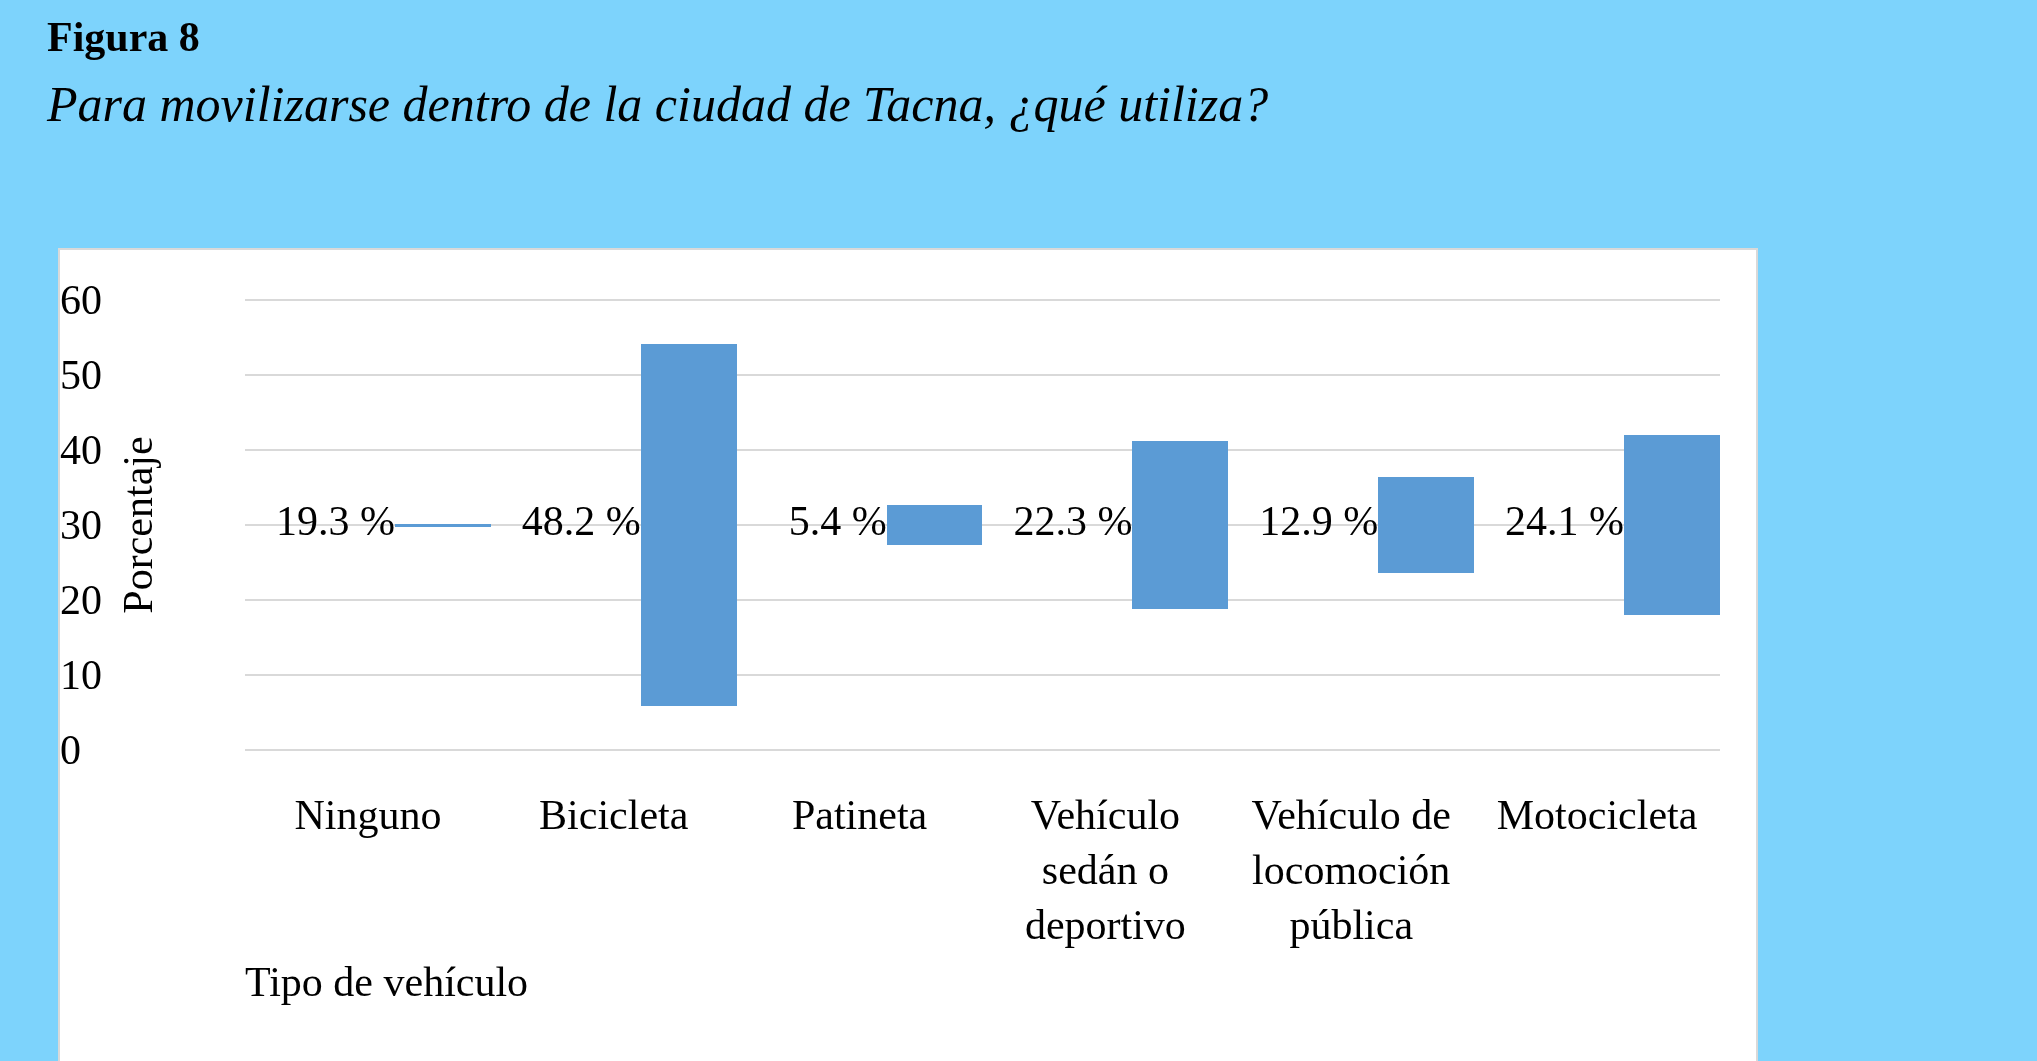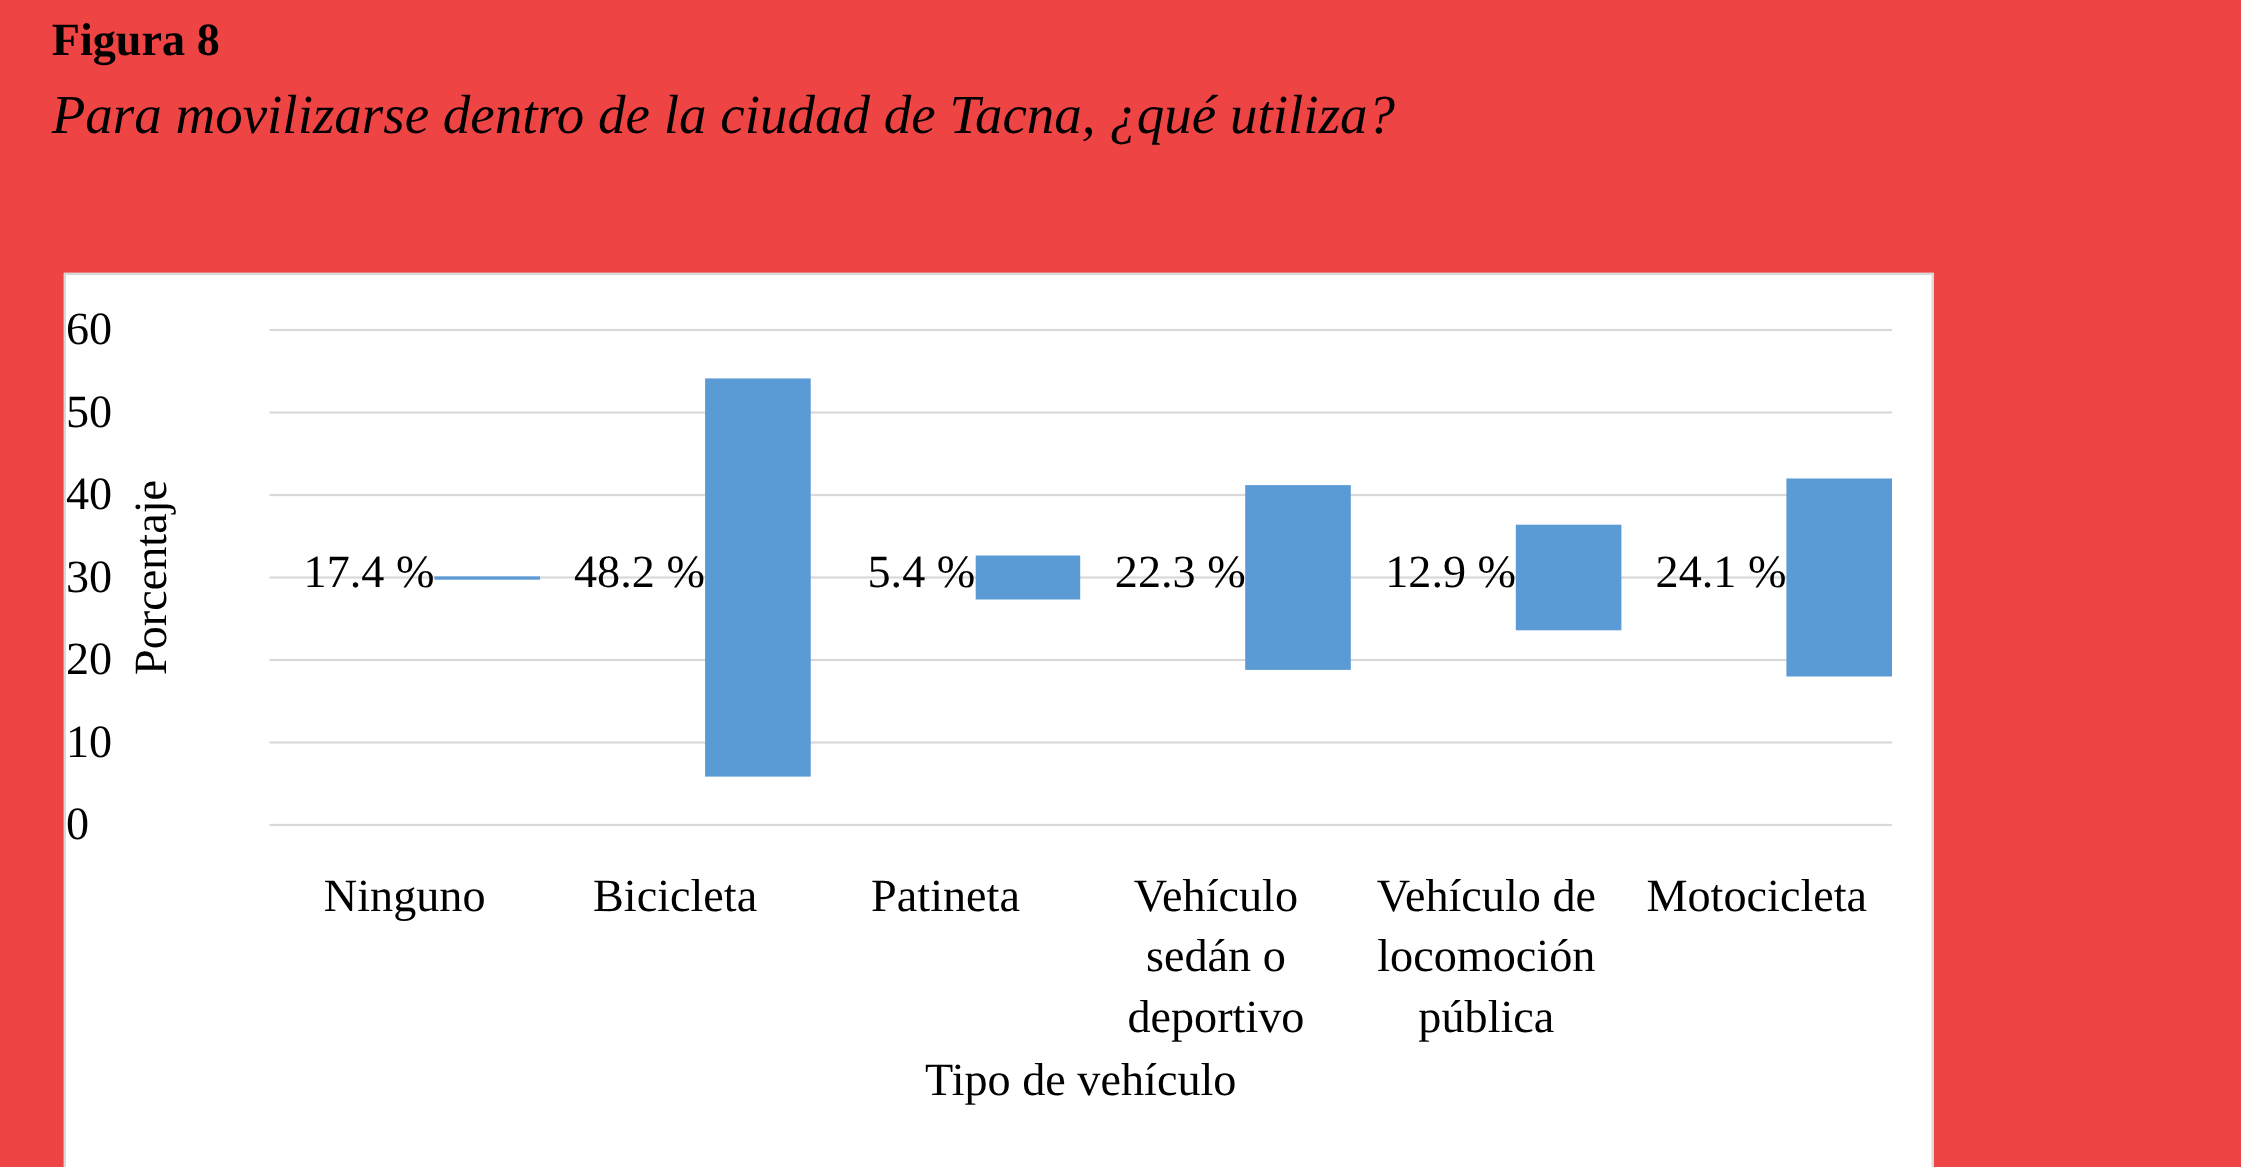--- a/index.html
+++ b/index.html
@@ -4,21 +4,21 @@
 <style>
   html, body {
     margin: 0;
     padding: 0;
     background: #ffffff;
   }
   .page {
     position: relative;
     width: 2037px;
     height: 1061px;
-    background: #ef4444;
+    background: #7dd3fc;
     overflow: hidden;
     font-family: "Liberation Serif", "DejaVu Serif", serif;
     color: #000000;
   }
   .fig-title {
     position: absolute;
     left: 47px;
     top: 12px;
     font-size: 42px;
     font-weight: bold;
@@ -119,21 +119,20 @@
     text-align: center;
     font-size: 42px;
     line-height: 55px;
     white-space: pre-line;
   }
   .x-axis-title {
     position: absolute;
     left: 185px;
     top: 708px;
     width: 1475px;
-    text-align: center;
     font-size: 42px;
     line-height: 48px;
   }
 </style>
 </head>
 <body>
 
 <div class="page">
 
   <div class="fig-title">Figura 8</div>
@@ -159,21 +158,21 @@
           <div class="gridline" style="bottom: calc(0% - 1px); background: rgb(217, 217, 217);"></div>
           <div class="gridline" style="bottom: calc(16.6667% - 1px); background: rgb(217, 217, 217);"></div>
           <div class="gridline" style="bottom: calc(33.3333% - 1px); background: rgb(217, 217, 217);"></div>
           <div class="gridline" style="bottom: calc(50% - 1px); background: rgb(217, 217, 217);"></div>
           <div class="gridline" style="bottom: calc(66.6667% - 1px); background: rgb(217, 217, 217);"></div>
           <div class="gridline" style="bottom: calc(83.3333% - 1px); background: rgb(217, 217, 217);"></div>
           <div class="gridline" style="bottom: calc(100% - 1px); background: rgb(217, 217, 217);"></div>
         </div>
       <div class="bars-row" id="bars-row">
           <div class="slot">
-            <div class="datalabel">17.4 %</div>
+            <div class="datalabel">19.3 %</div>
             <div class="bar" style="height: 0.666667%; background: rgb(91, 155, 213);"></div>
           </div>
           <div class="slot">
             <div class="datalabel">48.2 %</div>
             <div class="bar" style="height: 80.3333%; background: rgb(91, 155, 213);"></div>
           </div>
           <div class="slot">
             <div class="datalabel">5.4 %</div>
             <div class="bar" style="height: 9%; background: rgb(91, 155, 213);"></div>
           </div>

